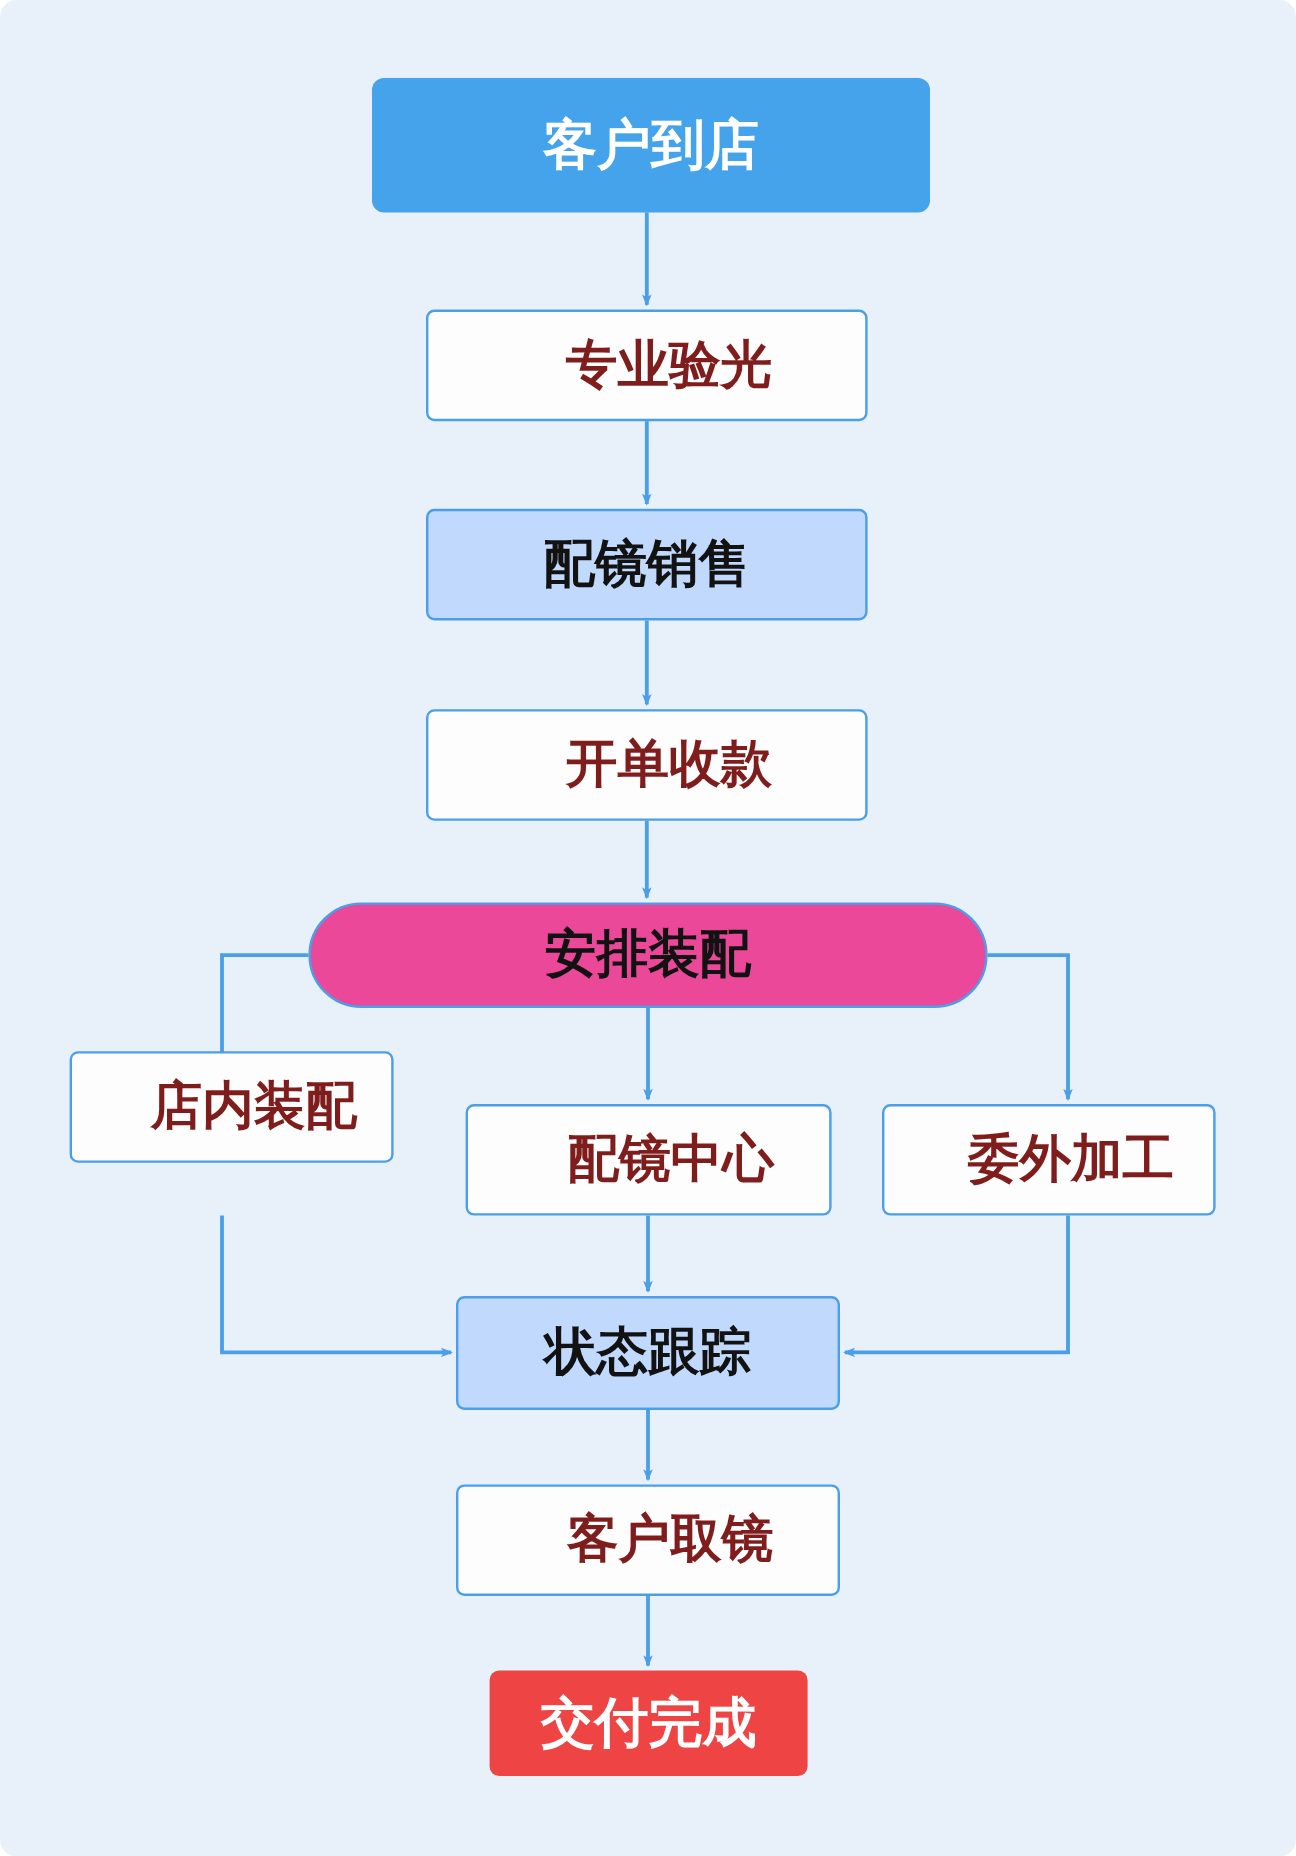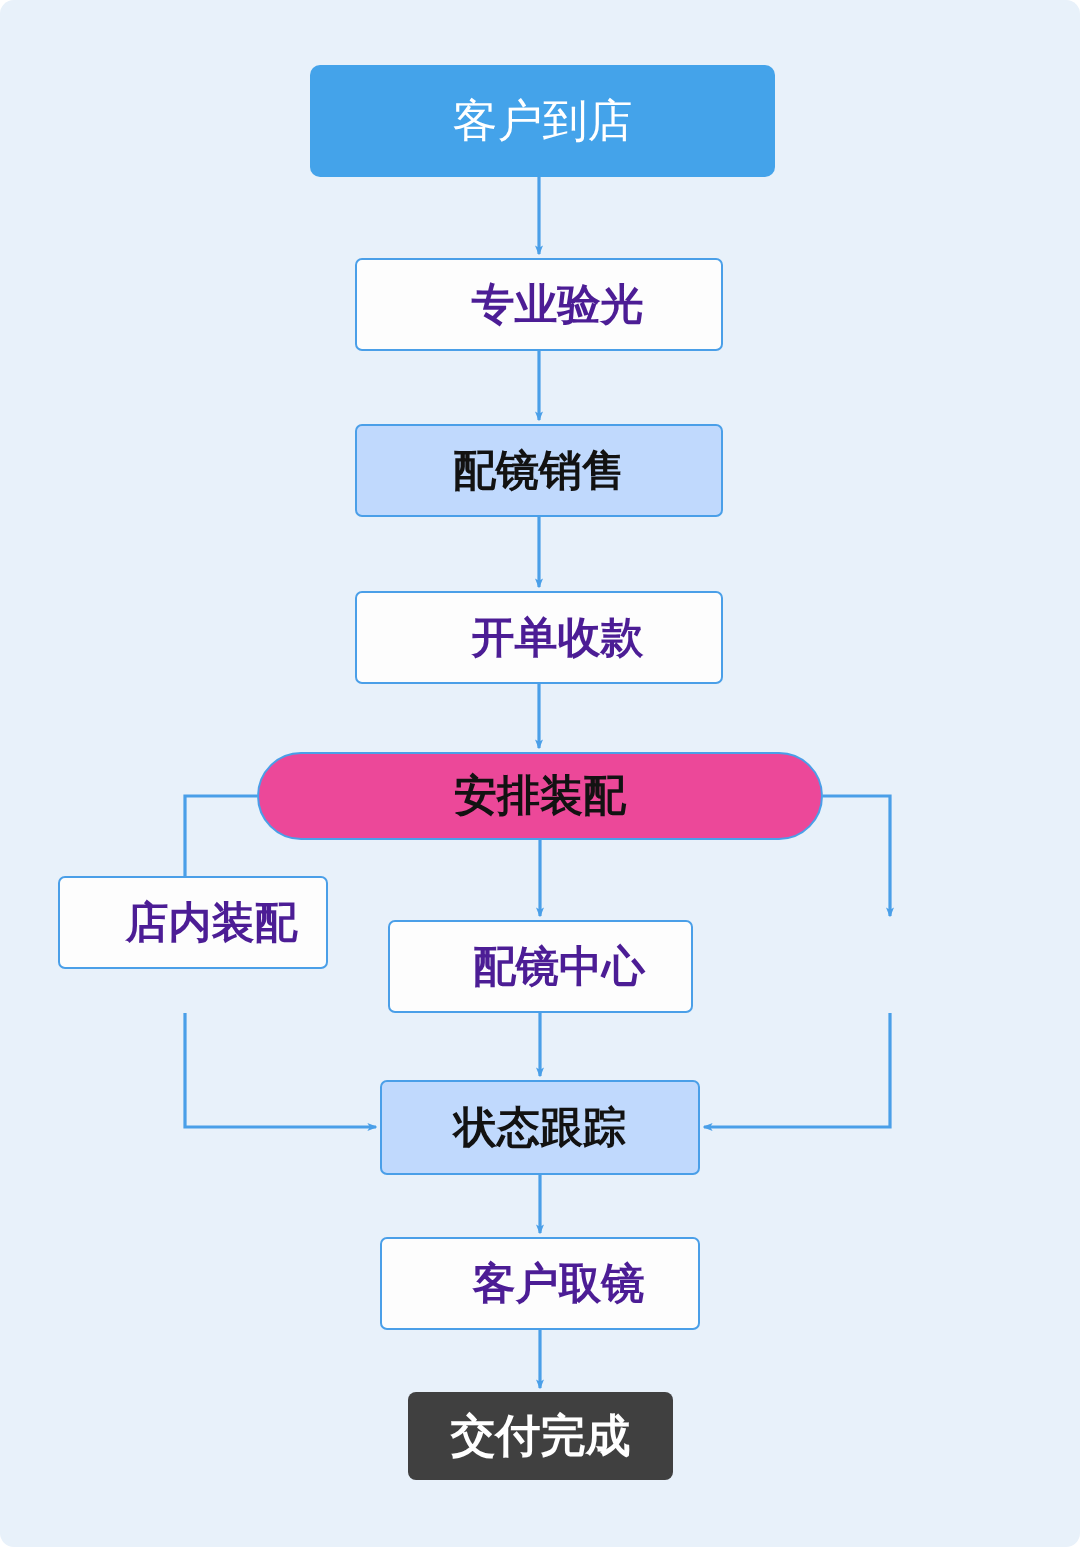--- a/index.html
+++ b/index.html
@@ -39,36 +39,36 @@
     white-space: nowrap;
   }
 
   
   .style-start {
     background: #44a3ea;
     border: none;
     border-radius: 10px;
     color: #ffffff;
     font-size: 45px;
-    font-weight: 400;
+    font-weight: 700;
   }
   .style-end {
-    background: #404040;
+    background: #ef4444;
     border: none;
     border-radius: 8px;
     color: #ffffff;
     font-size: 45px;
     font-weight: 700;
     justify-content: center;
   }
   .style-plain {
     background: #fdfdfd;
     border: 2.5px solid #4a9fe8;
     border-radius: 7px;
-    color: #4c1d95;
+    color: #7f1d1d;
     font-size: 43px;
     font-weight: 700;
     padding-left: 37px;
   }
   .style-accent {
     background: #c0d9fd;
     border: 2.5px solid #4a9fe8;
     border-radius: 7px;
     color: #121212;
     font-size: 43px;
@@ -144,20 +144,23 @@
   </div>
 
   <div class="node-box style-plain" style="left:58px; top:876px; width:270px; height:93px;">
     <span class="node-label">店内装配</span>
   </div>
 
   <div class="node-box style-plain" style="left:388px; top:920px; width:305px; height:93px;">
     <span class="node-label">配镜中心</span>
   </div>
 
+  <div class="node-box style-plain" style="left:735px; top:920px; width:278px; height:93px;">
+    <span class="node-label">委外加工</span>
+  </div>
 
   <div class="node-box style-accent" style="left:380px; top:1080px; width:320px; height:95px;">
     <span class="node-label">状态跟踪</span>
   </div>
 
   <div class="node-box style-plain" style="left:380px; top:1237px; width:320px; height:93px;">
     <span class="node-label">客户取镜</span>
   </div>
 
   <div class="node-box style-end" style="left:408px; top:1392px; width:265px; height:88px;">

